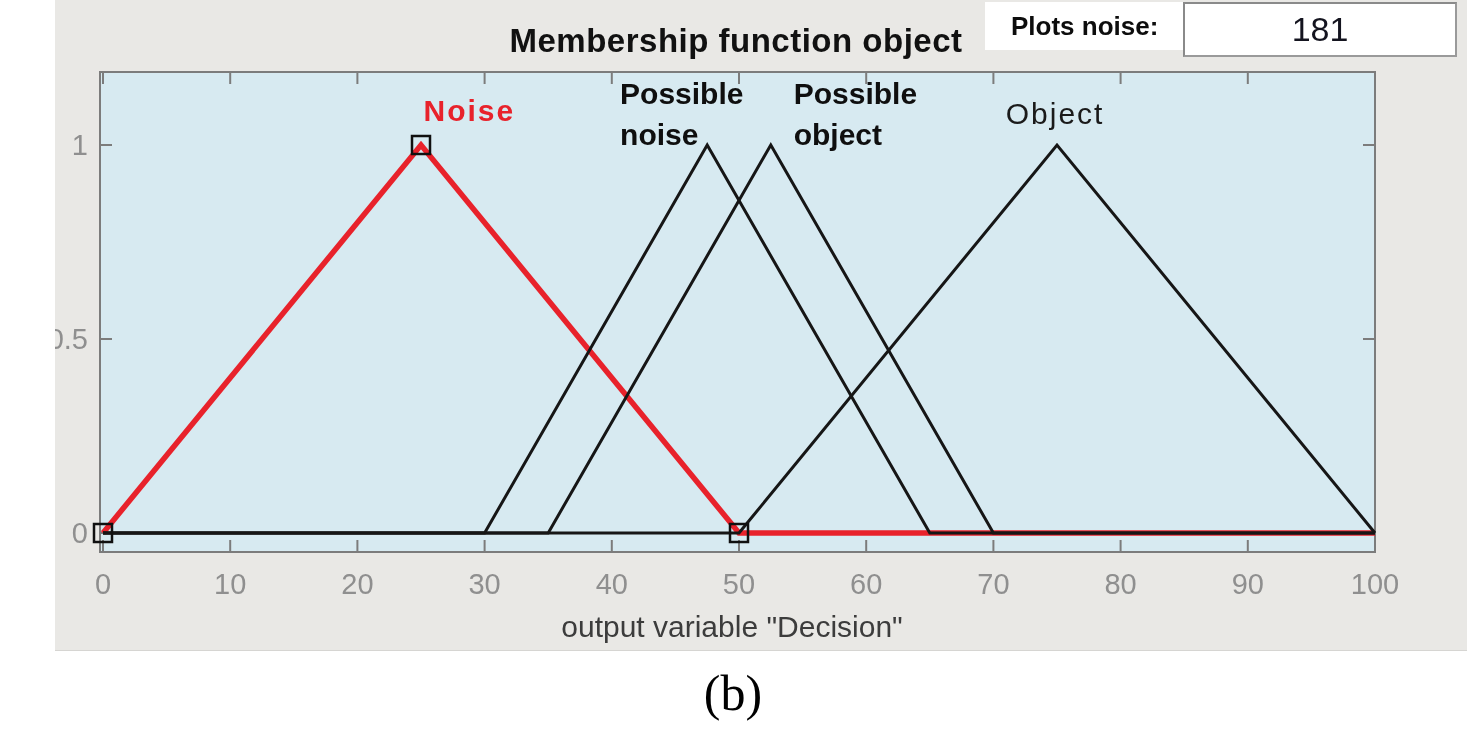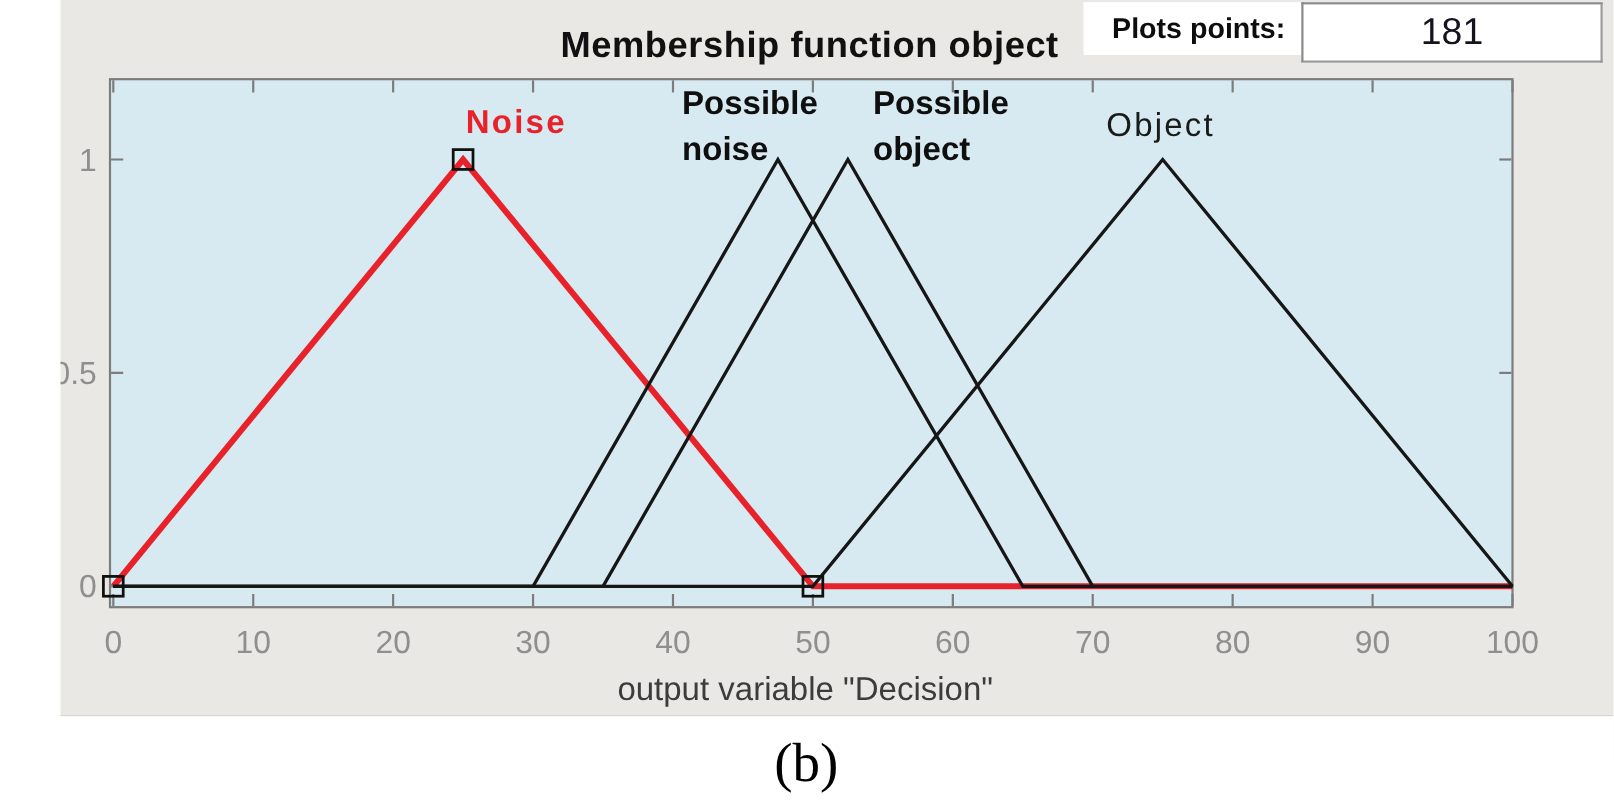--- a/index.html
+++ b/index.html
@@ -83,21 +83,21 @@
         <text x="565.068" y="103.87199999999996" text-anchor="start" font-size="30" font-weight="700" fill="#0f0f0f" letter-spacing="0">Possible</text>
         <text x="565.068" y="145" text-anchor="start" font-size="30" font-weight="700" fill="#0f0f0f" letter-spacing="0">noise</text>
         <text x="738.696" y="103.87199999999996" text-anchor="start" font-size="30" font-weight="700" fill="#0f0f0f" letter-spacing="0">Possible</text>
         <text x="738.696" y="145" text-anchor="start" font-size="30" font-weight="700" fill="#0f0f0f" letter-spacing="0">object</text>
         <text x="1000.092" y="124.048" text-anchor="middle" font-size="30" font-weight="400" fill="#1a1a1a" letter-spacing="2">Object</text>
       </svg>
 
     <div class="plot-title">Membership function object</div>
 
     <div class="pp-strip">
-      <span class="pp-label">Plots points:</span>
+      <span class="pp-label">Plots noise:</span>
     </div>
     <input class="pp-input" type="text" value="181" style="">
 
     <div class="x-axis-label">output variable "Decision"</div>
   </div>
 
   <div class="figure-caption">(b)</div>
 </div>
 
 </body></html>

